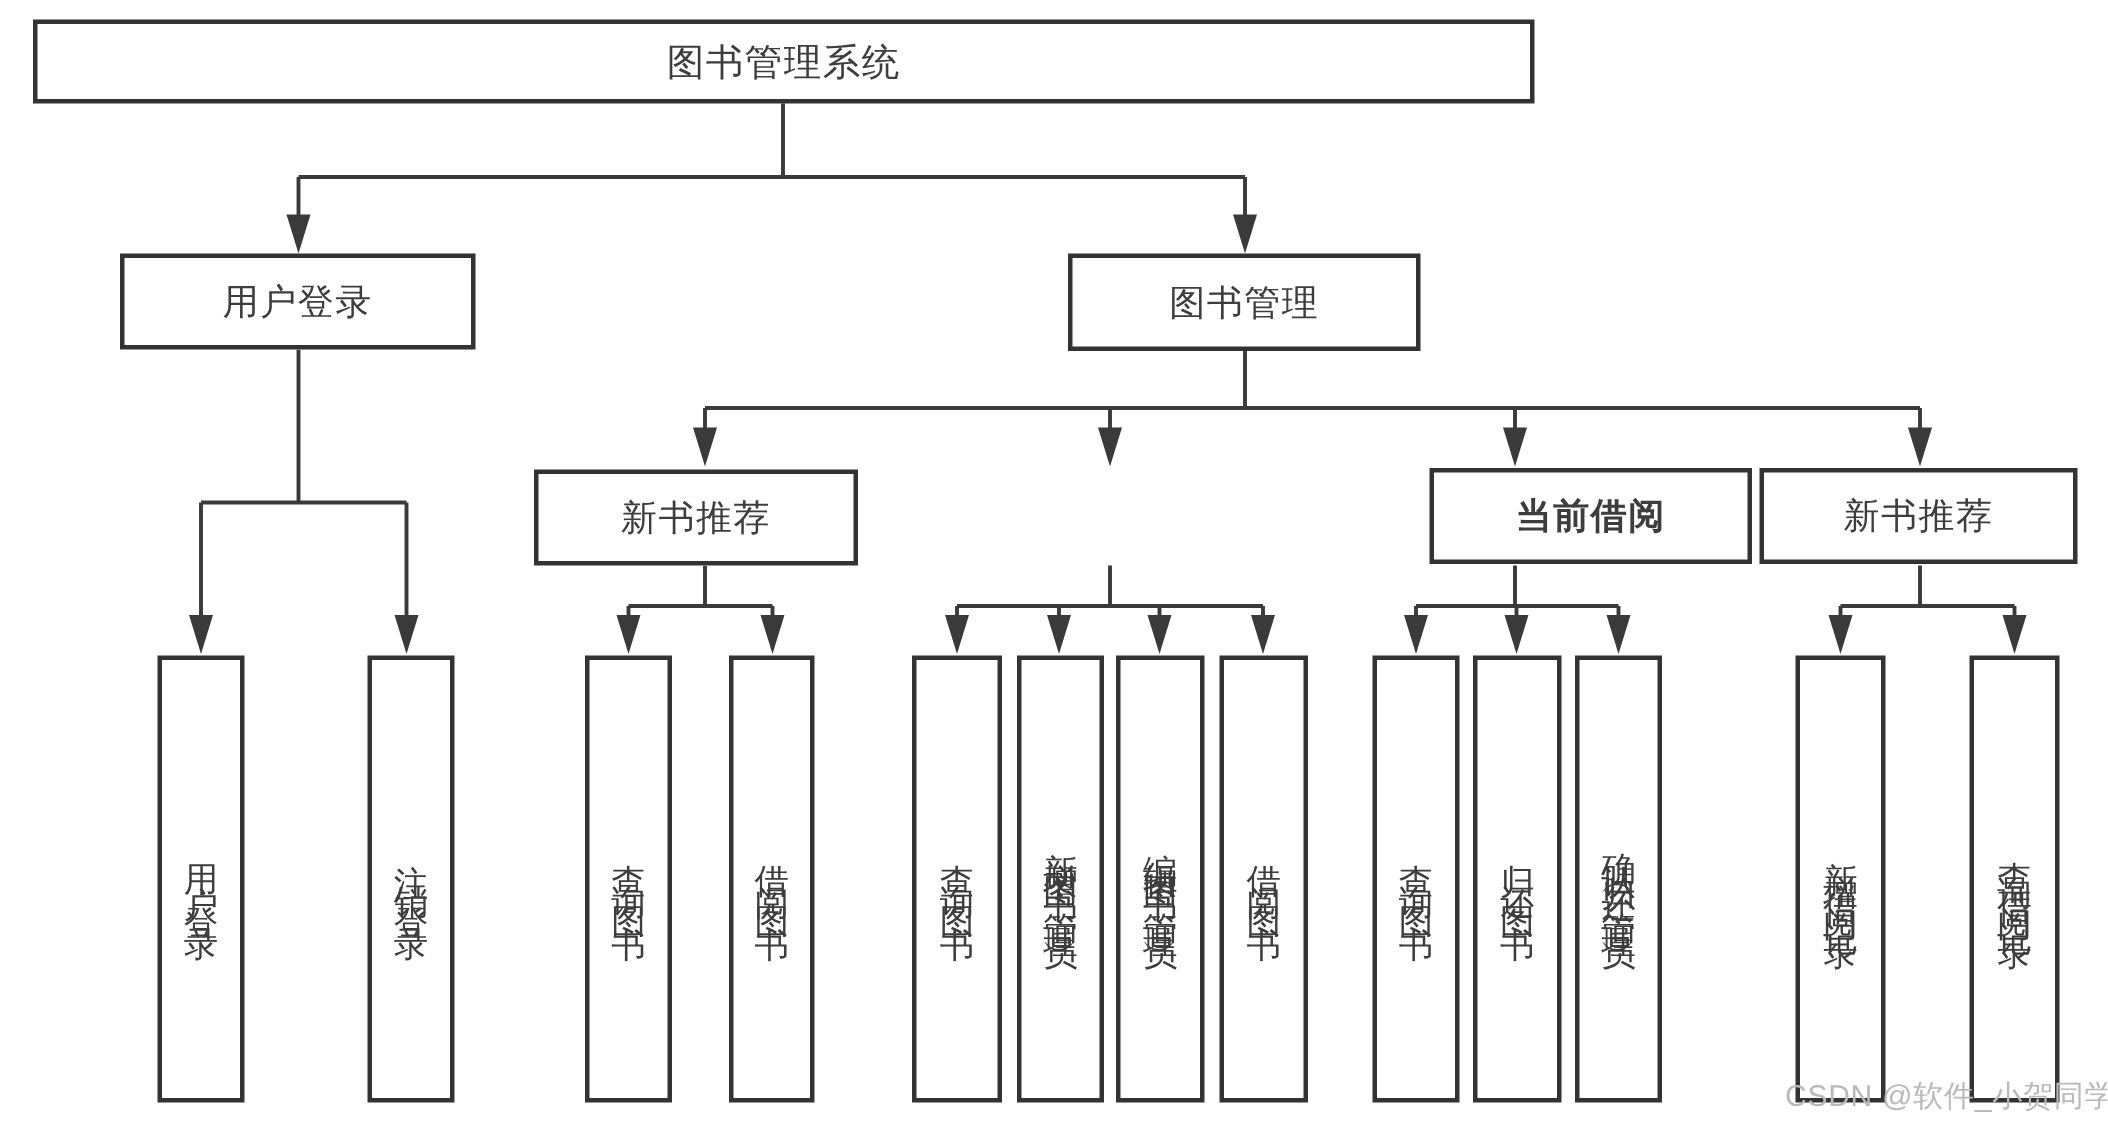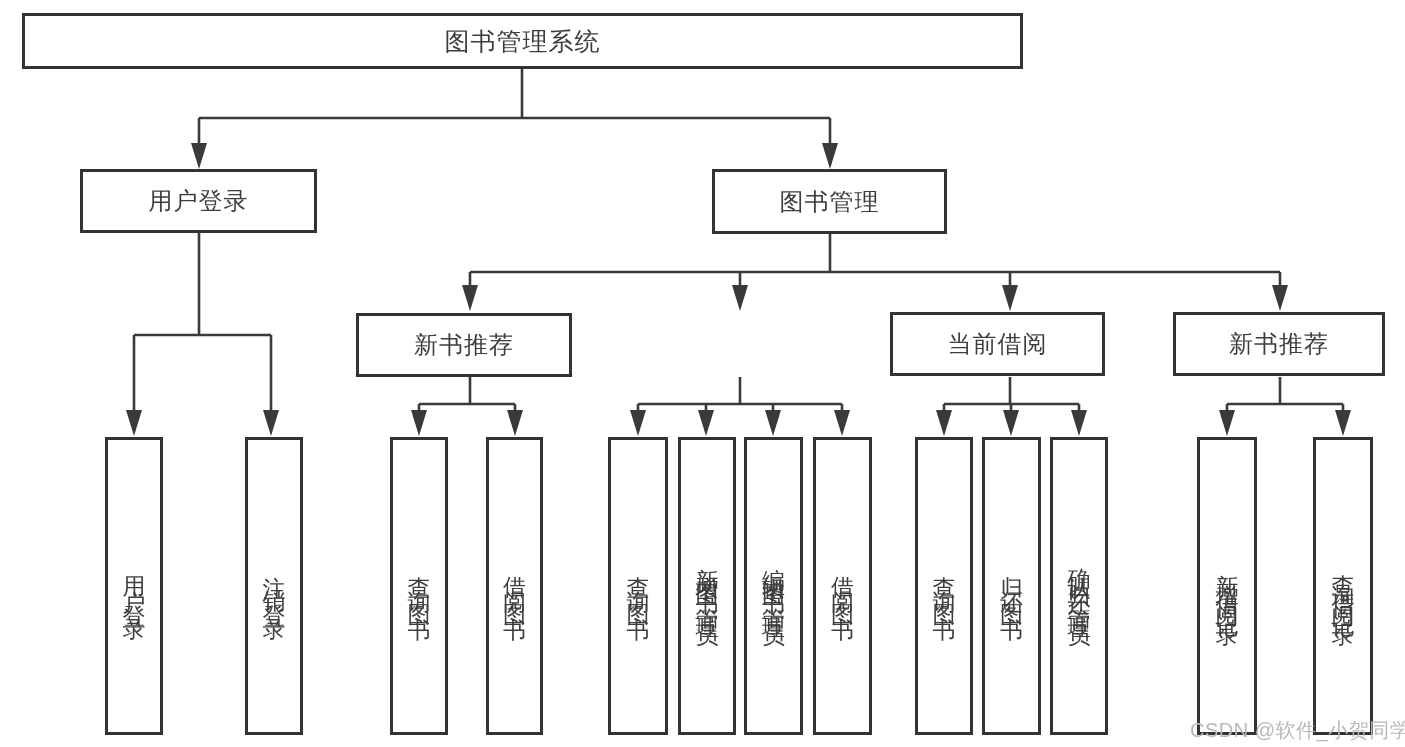--- a/index.html
+++ b/index.html
@@ -22,21 +22,21 @@
     color:#3d3d3d;
     text-align:center;
     white-space:nowrap;
   }
   .hbox{font-size:24px;letter-spacing:1px;}
   #root-box{left:22px;top:13px;width:1001px;height:56px;font-size:25px;}
   #n-login{left:80px;top:169px;width:237px;height:64px;}
   #n-mgmt{left:712px;top:169px;width:235px;height:65px;}
   #n-newbook{left:356px;top:313px;width:216px;height:64px;}
   #n-borrow{left:633px;top:313px;width:215px;height:64px;}
-  #n-current{left:890px;top:312px;width:215px;height:64px;}
+  #n-current{left:953px;top:312px;width:215px;height:64px;font-weight:bold;}
   #n-record{left:1173px;top:312px;width:212px;height:64px;}
   .leaf{top:437px;height:298px;width:58px;}
   .leaf span{
     writing-mode:vertical-rl;
     text-orientation:mixed;
     font-size:23px;
     letter-spacing:14px;
     color:#3d3d3d;
     line-height:1;
   }

